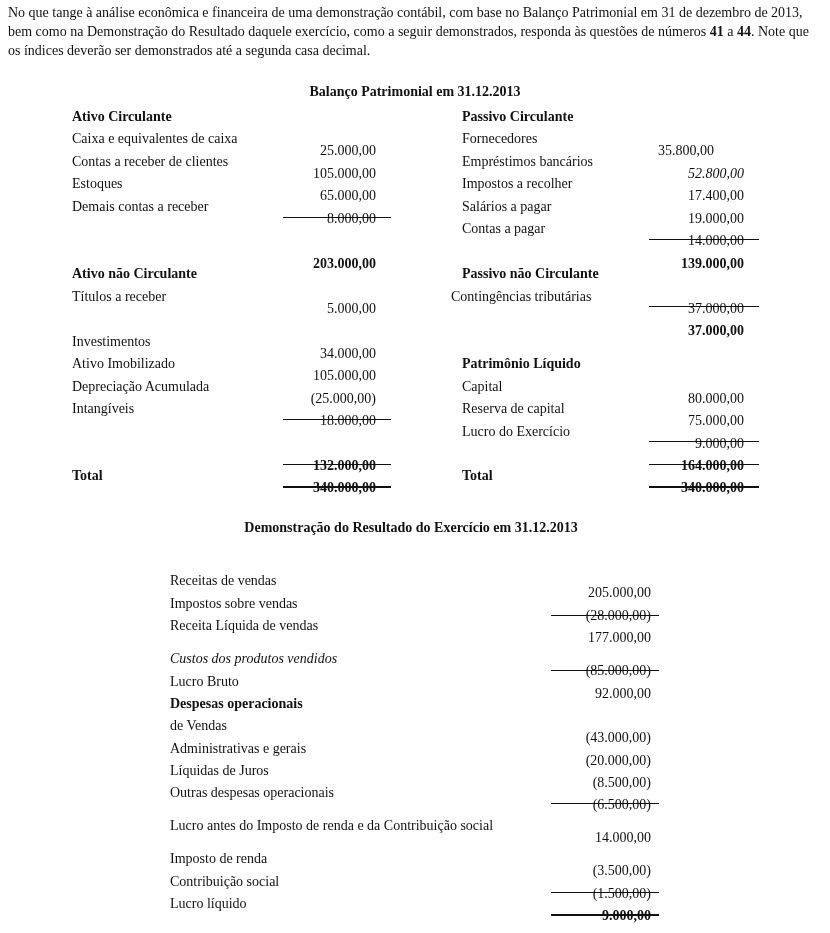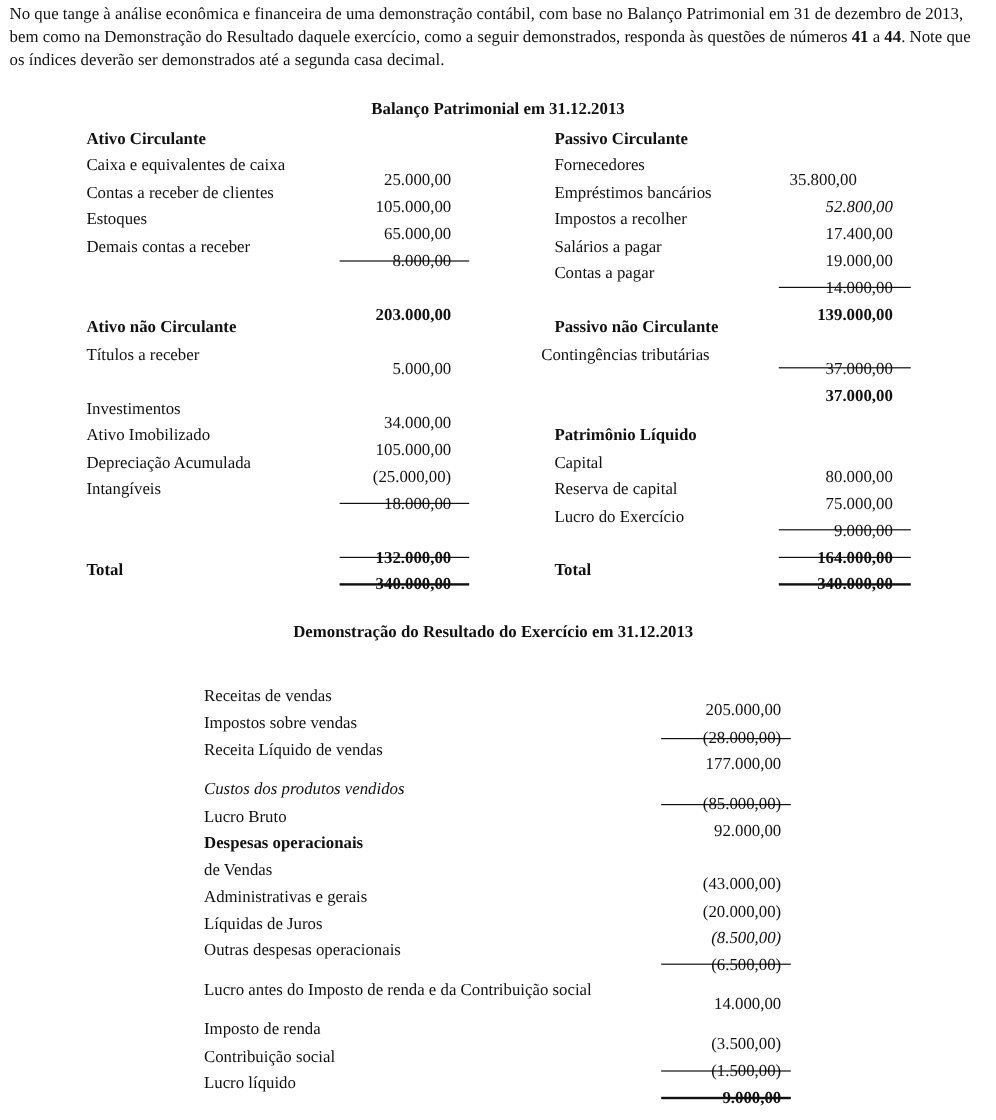--- a/index.html
+++ b/index.html
@@ -89,36 +89,36 @@
 </div>
 
 <div>
   <div class="title" style="top:519px;left:0;width:822px;">Demonstração do Resultado do Exercício em 31.12.2013</div>
 
   <div class="abs" style="left:170px;top:572px;">Receitas de vendas</div>
   <div class="amt" style="left:530px;width:121px;top:572px;">205.000,00</div>
   <div class="abs" style="left:170px;top:595px;">Impostos sobre vendas</div>
   <div class="amt" style="left:530px;width:121px;top:595px;">(28.000,00)</div>
   <div class="rule" style="left:551px;width:108px;top:615px;"></div>
-  <div class="abs" style="left:170px;top:617px;">Receita Líquido de vendas</div>
+  <div class="abs" style="left:170px;top:617px;">Receita Líquida de vendas</div>
   <div class="amt" style="left:530px;width:121px;top:617px;">177.000,00</div>
 
   <div class="abs" style="left:170px;top:650px;font-style:italic;">Custos dos produtos vendidos</div>
   <div class="amt" style="left:530px;width:121px;top:650px;">(85.000,00)</div>
   <div class="rule" style="left:551px;width:108px;top:670px;"></div>
   <div class="abs" style="left:170px;top:673px;">Lucro Bruto</div>
   <div class="amt" style="left:530px;width:121px;top:673px;">92.000,00</div>
   <div class="abs bold" style="left:170px;top:695px;">Despesas operacionais</div>
 
   <div class="abs" style="left:170px;top:717px;">de Vendas</div>
   <div class="amt" style="left:530px;width:121px;top:717px;">(43.000,00)</div>
   <div class="abs" style="left:170px;top:740px;">Administrativas e gerais</div>
   <div class="amt" style="left:530px;width:121px;top:740px;text-align:right;">(20.000,00)</div>
   <div class="abs" style="left:170px;top:762px;">Líquidas de Juros</div>
-  <div class="amt" style="left:530px;width:121px;top:762px;font-style:italic;">(8.500,00)</div>
+  <div class="amt" style="left:530px;width:121px;top:762px;">(8.500,00)</div>
   <div class="abs" style="left:170px;top:784px;">Outras despesas operacionais</div>
   <div class="amt" style="left:530px;width:121px;top:784px;">(6.500,00)</div>
   <div class="rule" style="left:551px;width:108px;top:803px;"></div>
 
   <div class="abs" style="left:170px;top:817px;">Lucro antes do Imposto de renda e da Contribuição social</div>
   <div class="amt" style="left:530px;width:121px;top:817px;">14.000,00</div>
 
   <div class="abs" style="left:170px;top:850px;">Imposto de renda</div>
   <div class="amt" style="left:530px;width:121px;top:850px;">(3.500,00)</div>
   <div class="abs" style="left:170px;top:873px;">Contribuição social</div>

